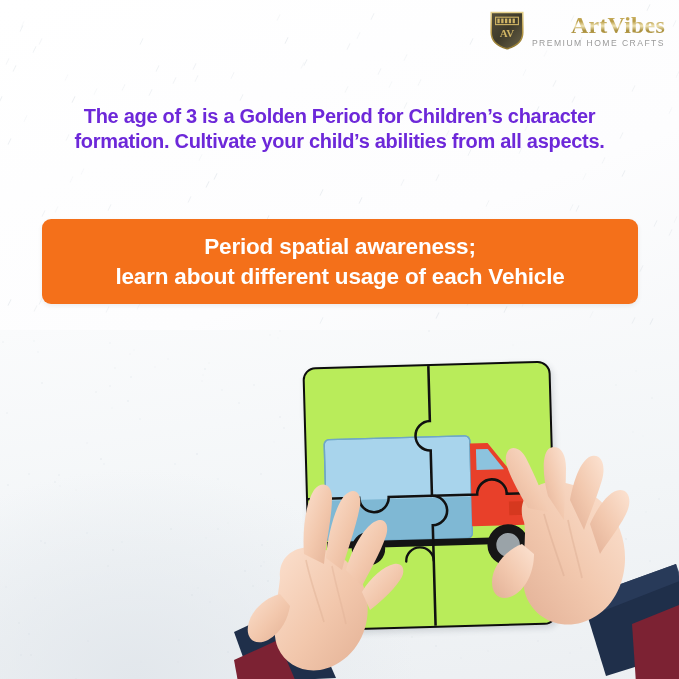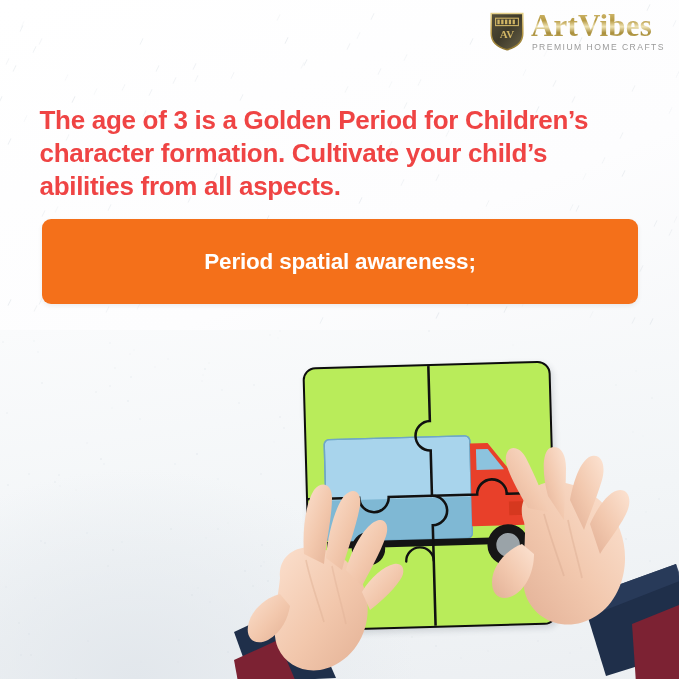--- a/index.html
+++ b/index.html
@@ -73,48 +73,49 @@
     top: 10px;
     right: 14px;
     display: flex;
     align-items: center;
     gap: 6px;
   }
   .shield { width: 36px; height: 40px; display: block; }
   .wordmark { display: flex; flex-direction: column; line-height: 1; }
   .brand {
     font-family: "Liberation Serif", serif;
-    font-size: 31px;
+    font-size: 24px;
     font-weight: bold;
     letter-spacing: .2px;
     background: linear-gradient(180deg, #d9c27a 0%, #b79b45 34%, #efe3b4 54%, #a98f3c 74%, #cdb46c 100%);
     -webkit-background-clip: text;
             background-clip: text;
     color: transparent;
+    text-align: right;
     -webkit-text-fill-color: transparent;
   }
   .tagline {
     font-size: 8.6px;
     letter-spacing: 1.45px;
     color: #9a9a9a;
     margin-top: 2px;
     margin-left: 1px;
     white-space: nowrap;
   }
 
   
   .headline {
     position: absolute;
     top: 104px;
     left: 50%;
     transform: translateX(-50%);
     width: 600px;
-    text-align: left;
-    color: #ef4444;
-    font-size: 26px;
+    text-align: center;
+    color: #6d28d9;
+    font-size: 20px;
     font-weight: bold;
     line-height: 1.26;
     letter-spacing: -0.3px;
   }
 
   
   .banner {
     position: absolute;
     left: 42px;
     top: 219px;
@@ -539,20 +540,21 @@
       <span class="brand">ArtVibes</span>
       <span class="tagline">PREMIUM HOME CRAFTS</span>
     </span>
   </div>
 
   <h1 class="headline">The age of 3 is a Golden Period for Children’s character formation. Cultivate your child’s abilities from all aspects.</h1>
 
   <div class="banner">
     <div class="banner-text">
       <span>Period spatial awareness;</span><br>
+      <span>learn about different usage of each Vehicle</span>
     </div>
   </div>
 
   <div class="photo">
     <div class="photo-bg"></div>
     <div class="photo-speckle" id="photoSpeckle">
         <i style="left:645.0px;top:180.6px;opacity:0.23"></i>
         <i style="left:511.8px;top:14.2px;opacity:0.17"></i>
         <i style="left:244.2px;top:240.2px;opacity:0.51"></i>
         <i style="left:85.5px;top:202.0px;opacity:0.42"></i>

